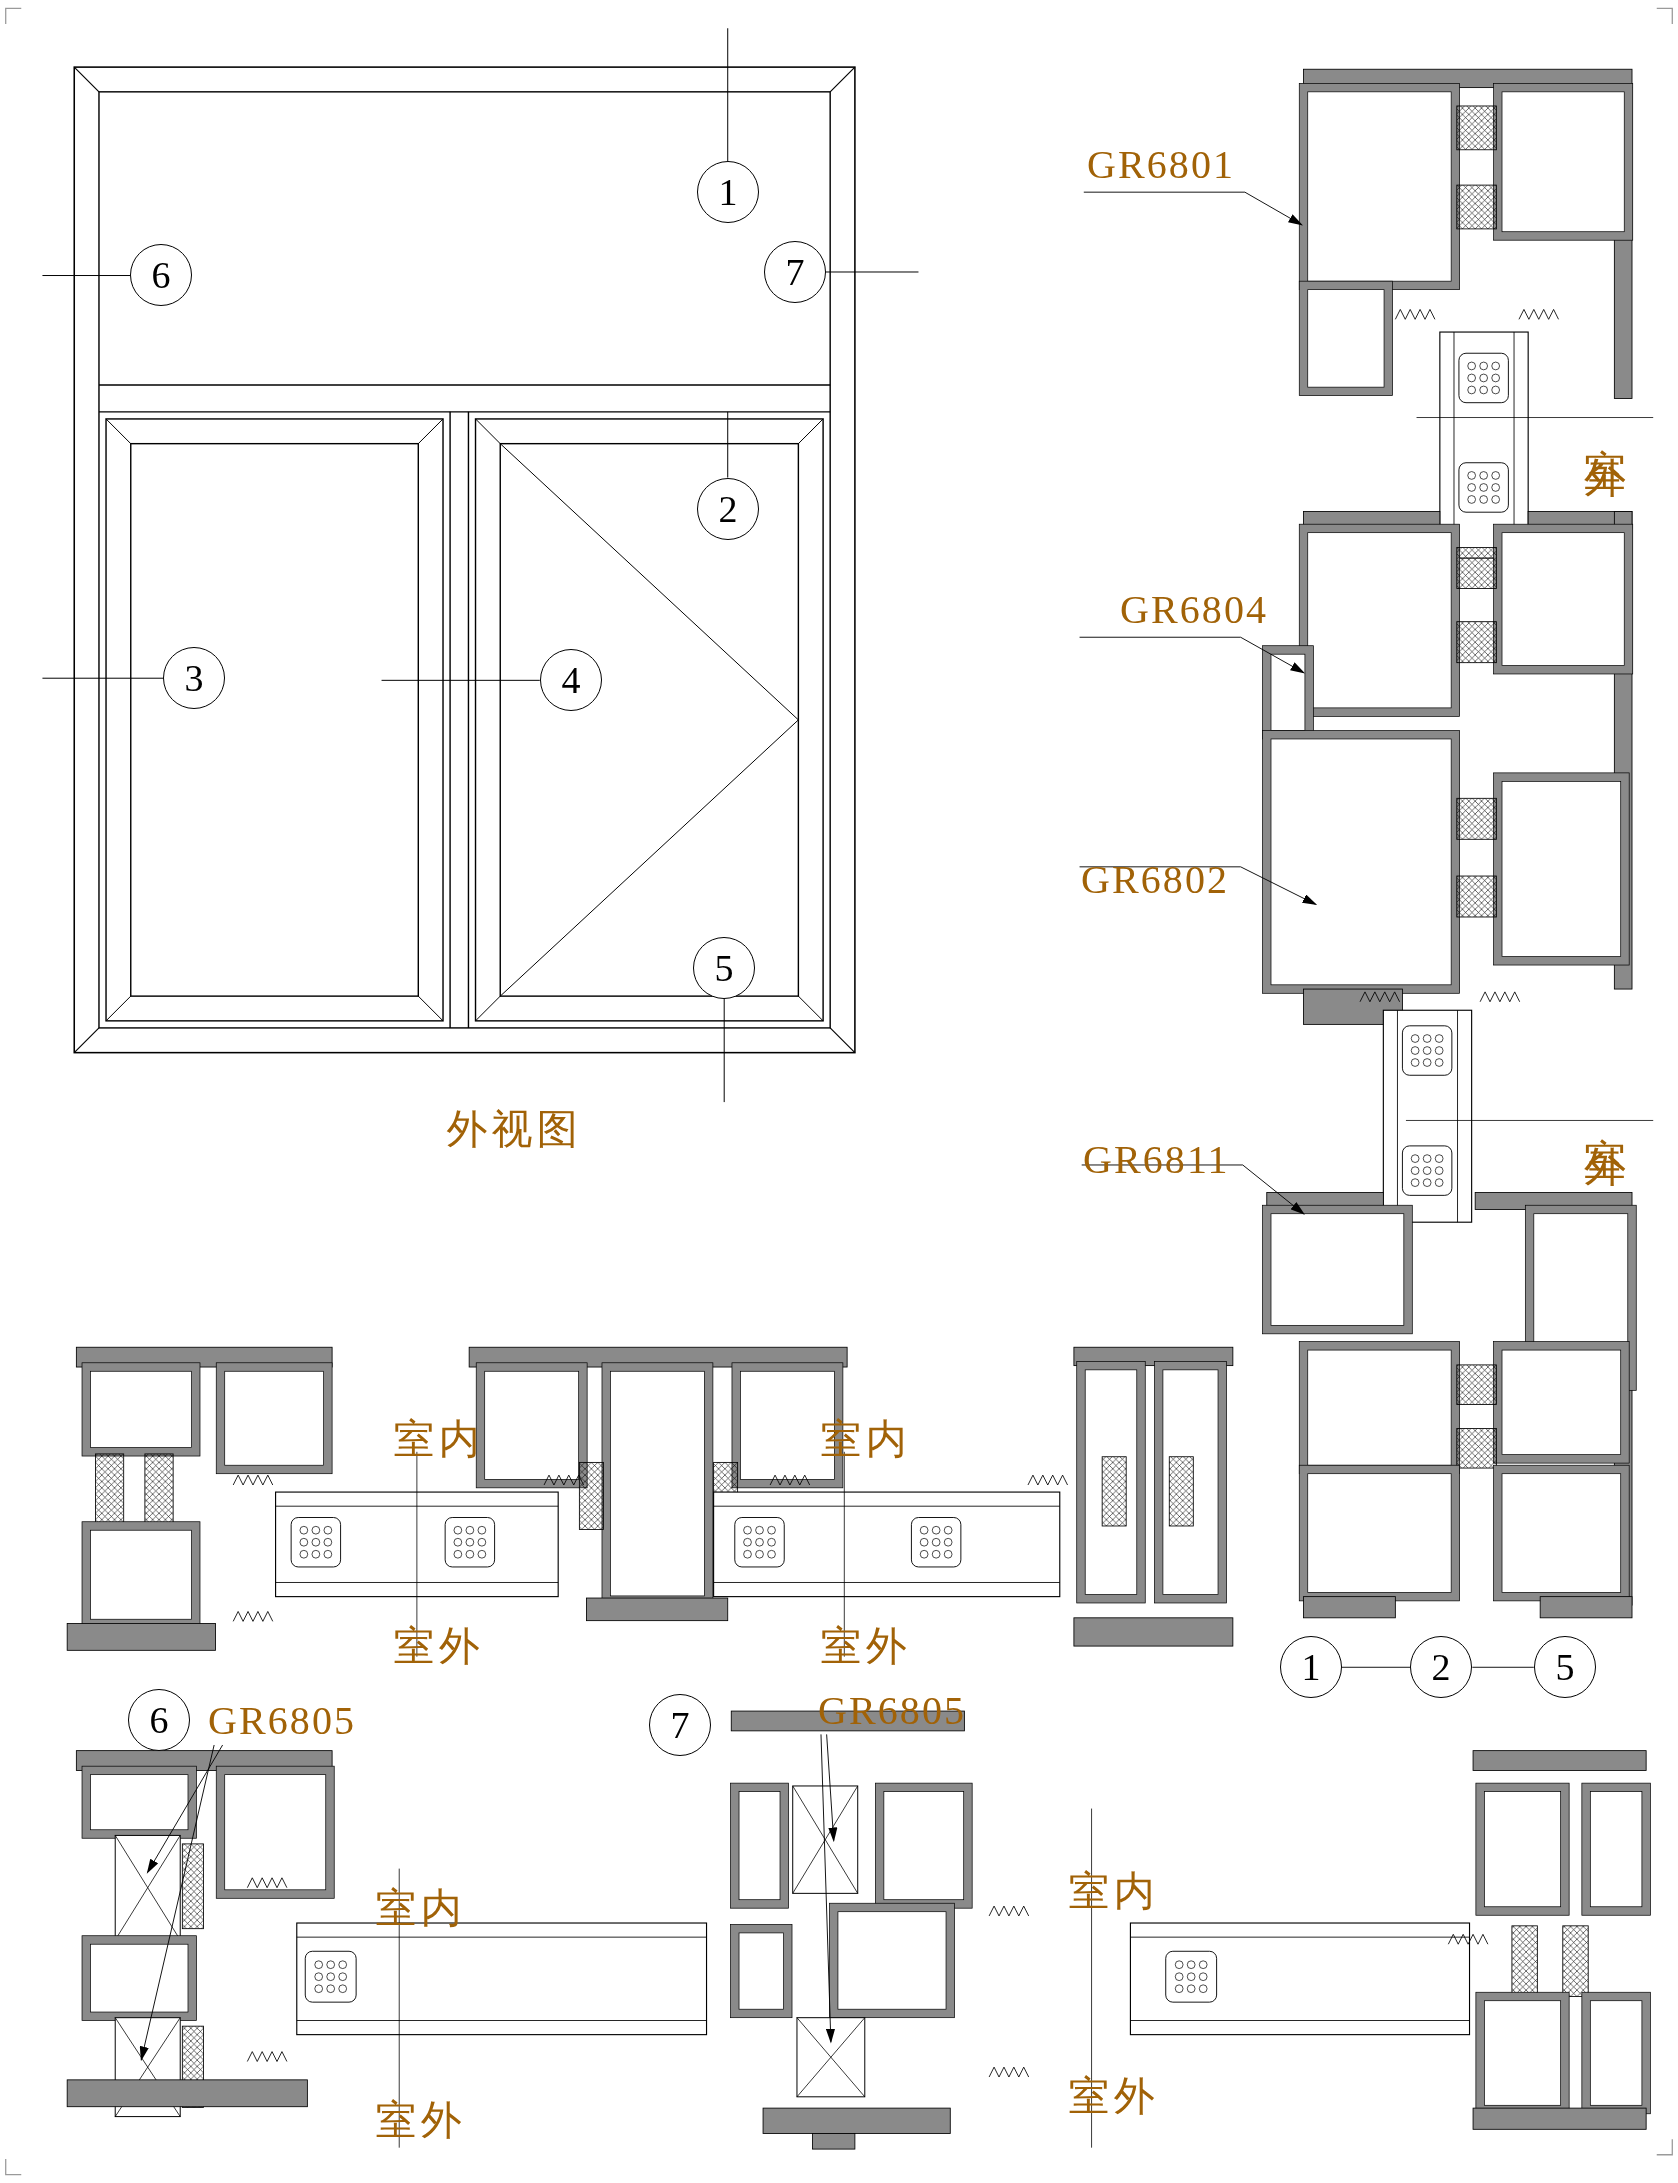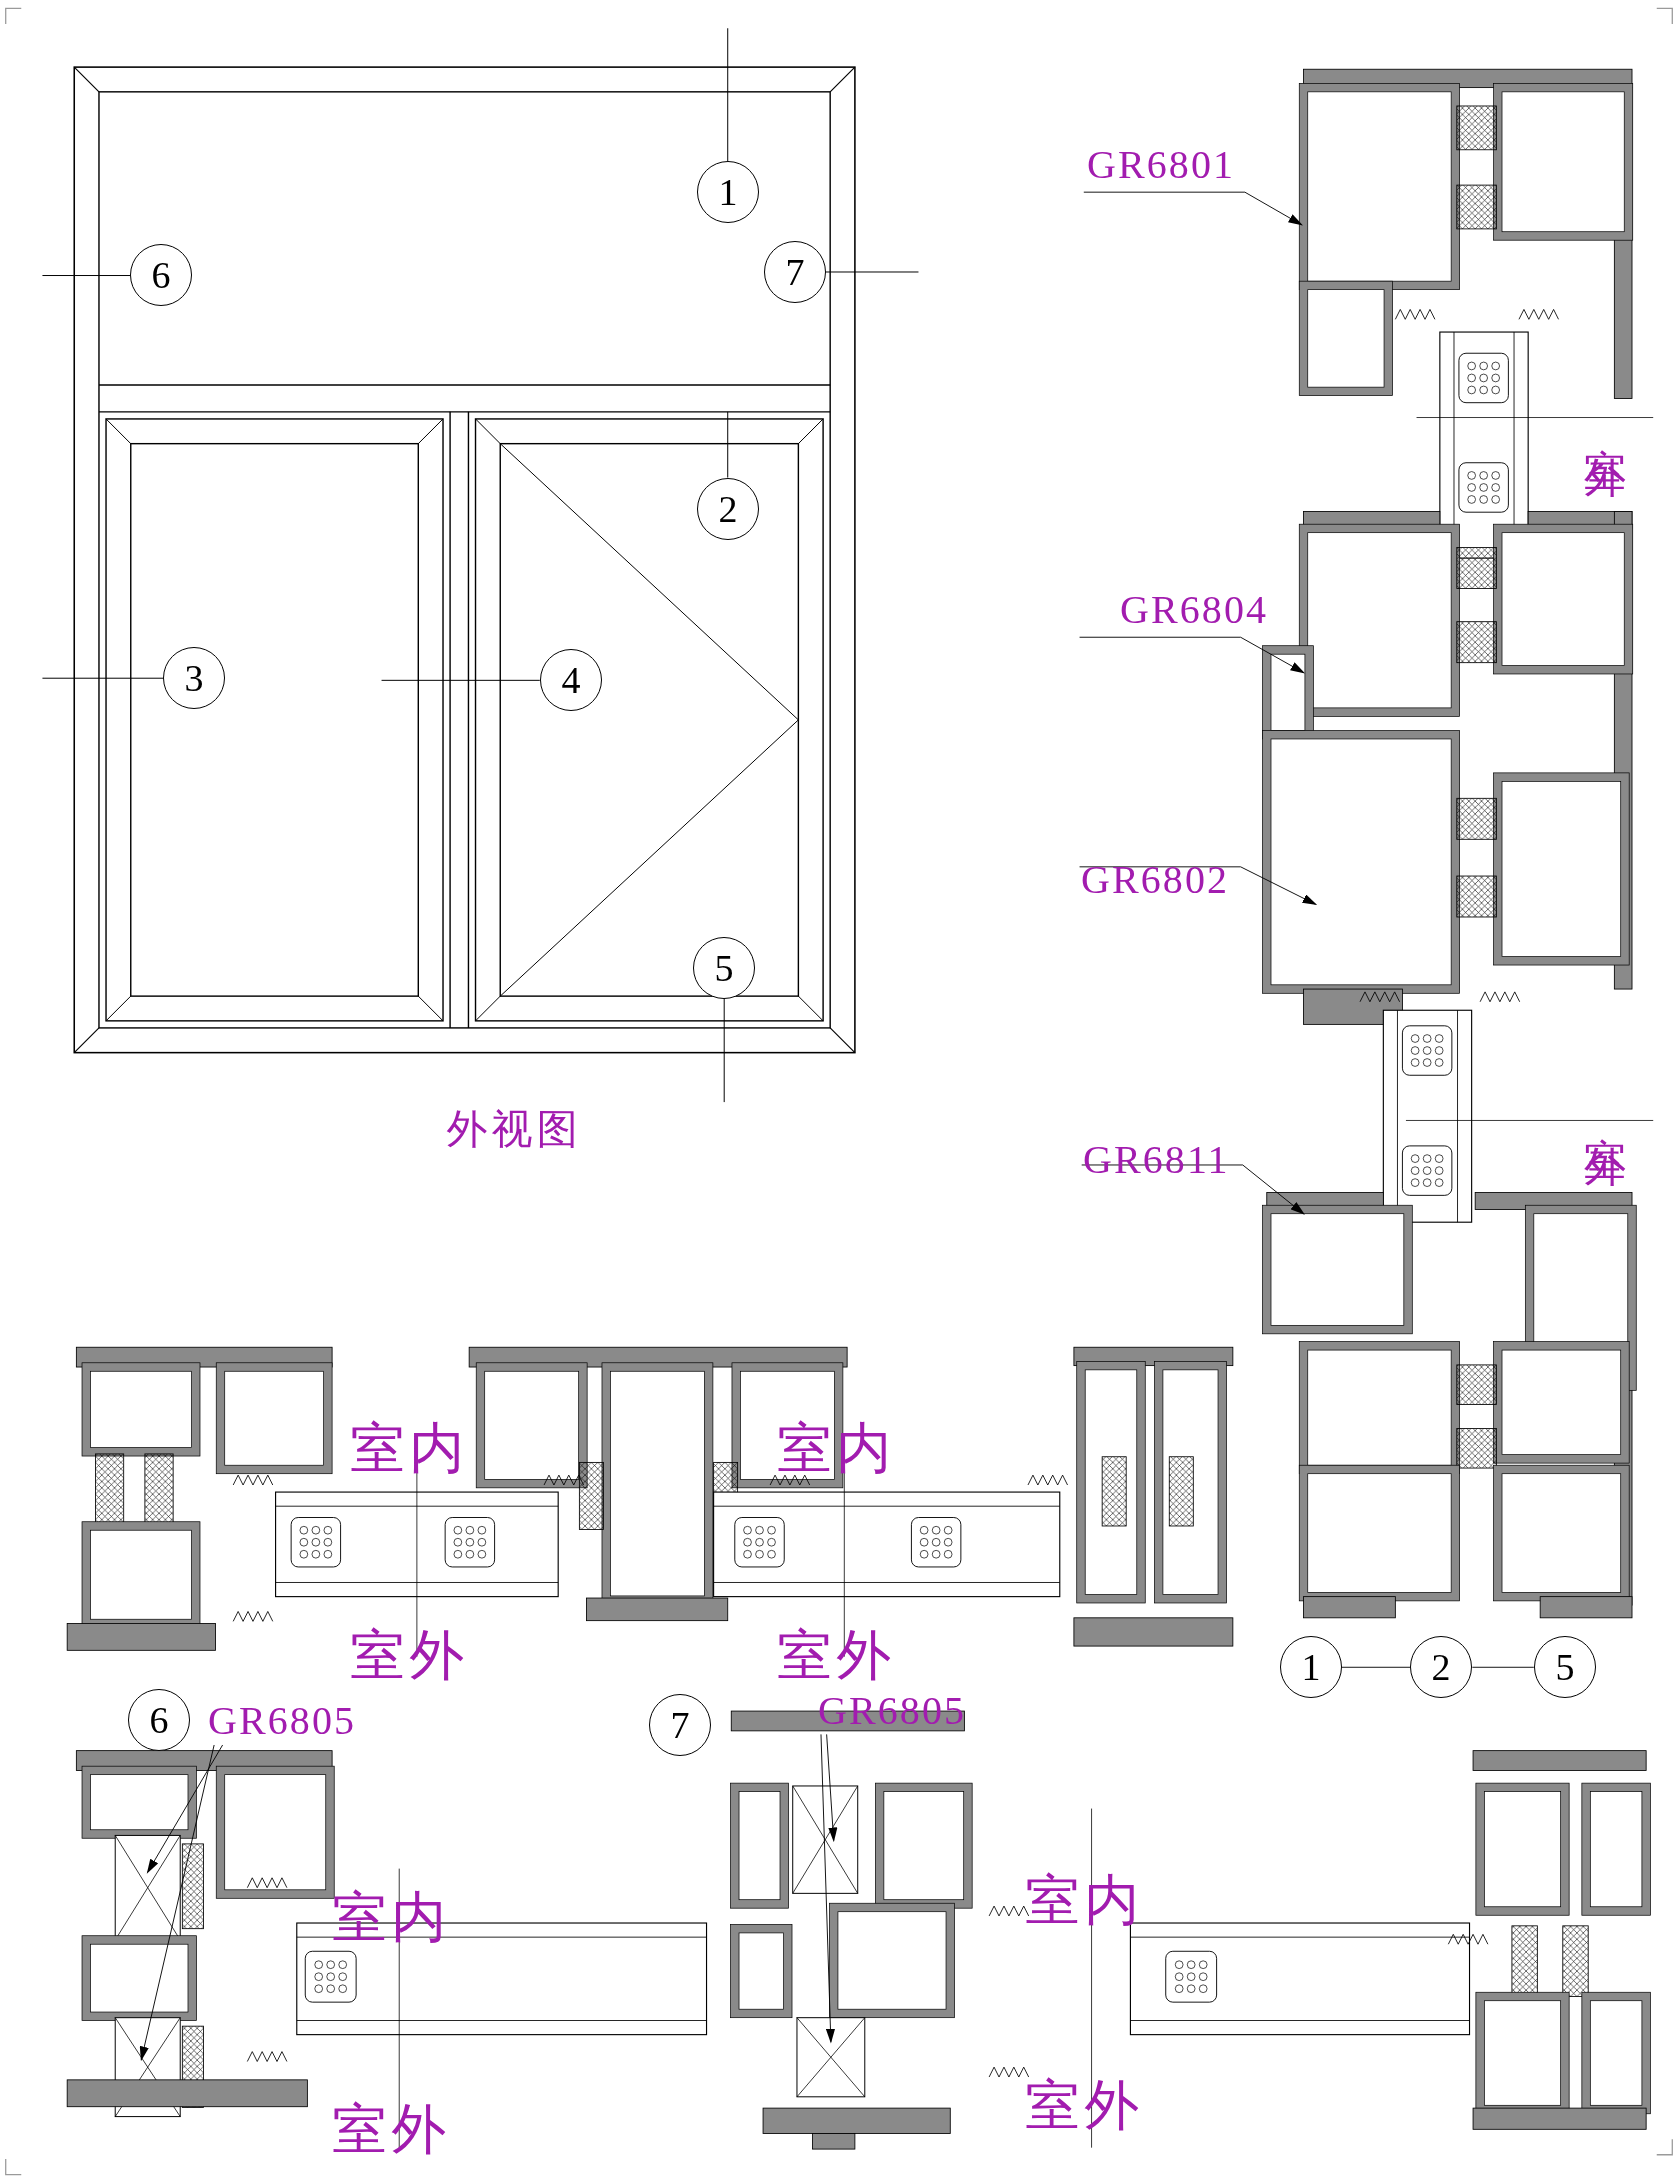--- a/index.html
+++ b/index.html
@@ -1,21 +1,21 @@
 <!DOCTYPE html>
 <html style="font-size:11.3px"><head>
 <meta charset="utf-8">
 <style>
   html,body{margin:0;padding:0;background:#fff;}
   .sheet{position:relative;width:1678px;height:2183px;background:#fff;overflow:hidden;
          font-family:"Liberation Serif","DejaVu Serif",serif;color:#000;}
   .sheet svg{position:absolute;left:0;top:0;}
-  .lbl{position:absolute;white-space:nowrap;color:#a21caf;}
+  .lbl{position:absolute;white-space:nowrap;color:#a16207;}
   .gr{font-size:40px;letter-spacing:2.1px;}
-  .room{font-size:55px;letter-spacing:4.2px;width:134px;text-align:left;}
+  .room{font-size:41px;letter-spacing:4.2px;width:134px;text-align:right;}
   .roomv{font-size:42px;writing-mode:vertical-rl;text-orientation:upright;letter-spacing:10px;height:134px;text-align:center;}
   .cap{font-size:41px;letter-spacing:4.2px;width:226px;text-align:right;}
   .callout{position:absolute;width:62px;height:62px;border:1.4px solid #000;border-radius:50%;
            background:#fff;display:flex;align-items:center;justify-content:center;
            font-size:38px;box-sizing:border-box;}
 </style>
 </head>
 <body>
 
 <div class="sheet">

